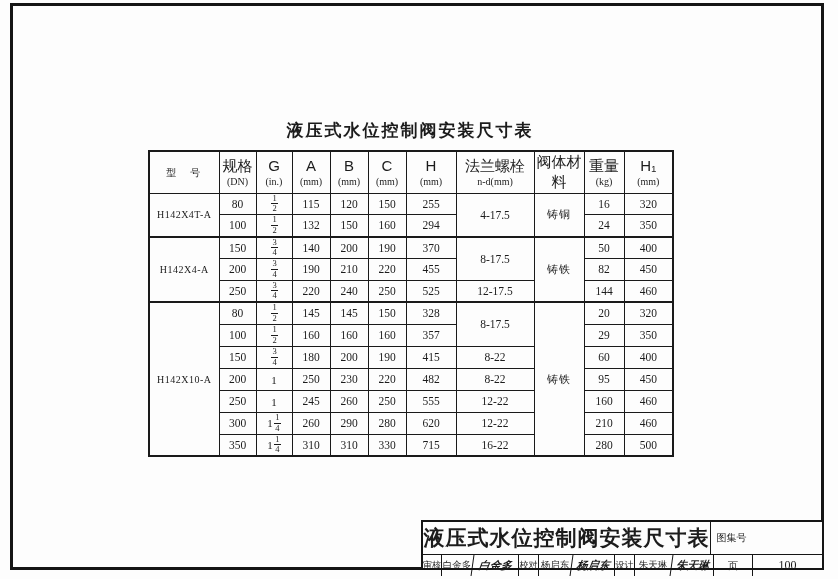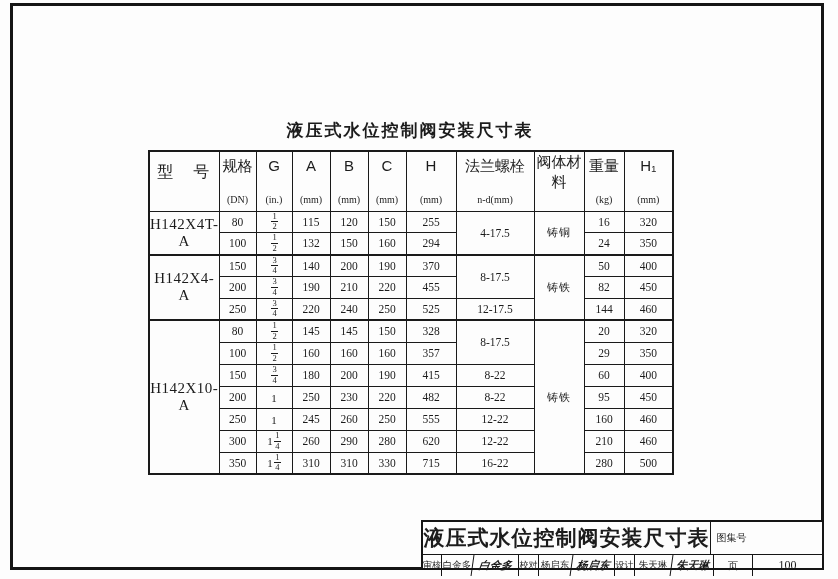--- a/index.html
+++ b/index.html
@@ -24,24 +24,24 @@
   }
   table.dim th,table.dim td{
     border:1px solid #1a1a1a;text-align:center;vertical-align:middle;
     padding:0;overflow:hidden;
   }
   table.dim thead tr{height:40px;}
   tr.r19{height:19px;}
   tr.r22{height:22px;}
   tr.gsep td{border-top:2px solid #1a1a1a;}
   th .h1{display:block;font-size:15px;font-weight:normal;line-height:1.35;}
-  th .h2{display:block;font-size:10px;font-weight:normal;line-height:1.2;font-family:"Liberation Serif",serif;margin-top:18px;}
-  th.model-h .h1{font-size:16px;letter-spacing:2px;}
+  th .h2{display:block;font-size:10px;font-weight:normal;line-height:1.2;font-family:"Liberation Serif",serif;}
+  th.model-h .h1{font-size:10px;letter-spacing:2px;}
   td.num{font-family:"Liberation Serif", serif;font-size:11.5px;}
-  td.model{font-family:"Liberation Serif", serif;font-size:15px;letter-spacing:0.5px;}
+  td.model{font-family:"Liberation Serif", serif;font-size:10px;letter-spacing:0.5px;}
   td.cjk{font-family:"Liberation Sans", sans-serif;font-size:11px;letter-spacing:1px;}
   td.gcell{font-family:"Liberation Serif", serif;font-size:11px;}
   .whole{display:inline-block;vertical-align:middle;font-size:11px;}
   .frac{display:inline-block;vertical-align:middle;text-align:center;margin-left:1px;}
   .fn{display:block;line-height:1.15;font-size:8.5px;border-bottom:1px solid #1a1a1a;padding:0 1.5px;}
   .fd{display:block;line-height:1.15;font-size:8.5px;padding:0 1.5px;}
   
   .tblock{
     position:absolute;left:421px;top:520px;width:403px;height:50px;
     box-sizing:border-box;border:2px solid #151515;background:#fdfdfd;

